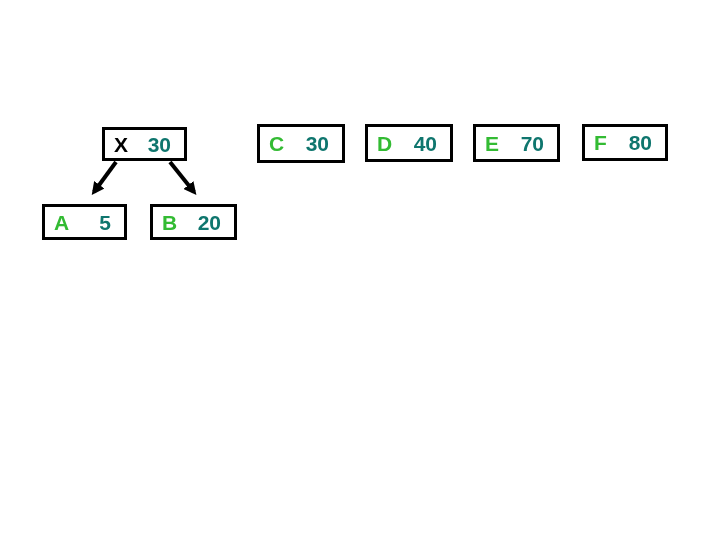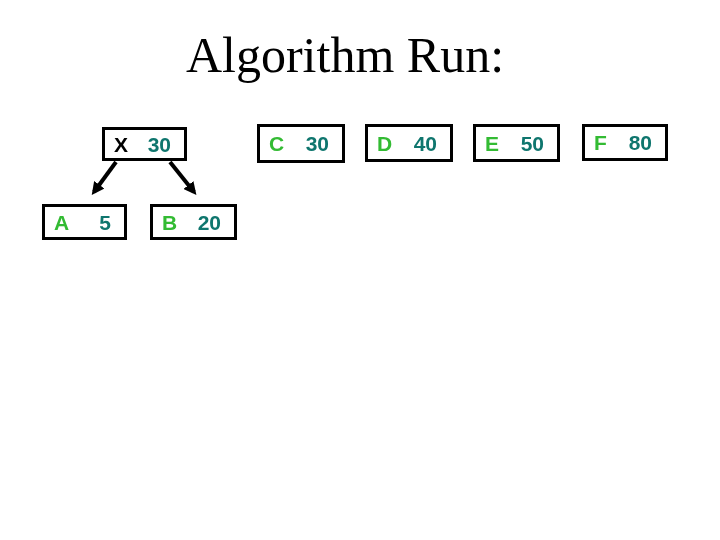--- a/index.html
+++ b/index.html
@@ -56,21 +56,20 @@
   .node-e { left: 473px; top: 124px; width: 87px;  height: 38px; }
   .node-f { left: 582px; top: 124px; width: 86px;  height: 37px; }
   .node-a { left: 42px;  top: 204px; width: 85px;  height: 36px; }
   .node-b { left: 150px; top: 204px; width: 87px;  height: 36px; }
 </style>
 </head>
 <body>
 
 <div class="slide">
 
-  <div class="slide-title">Algorithm Run:</div>
 
   <svg class="edges" width="720" height="540">
     <defs>
       <marker id="ah" viewBox="0 0 10 10" refX="7" refY="5" markerWidth="3.2" markerHeight="3.2" orient="auto">
         <path d="M0,0 L10,5 L0,10 z" fill="#000000"></path>
       </marker>
     </defs>
     <line x1="116" y1="162" x2="94" y2="192" stroke="#000000" stroke-width="4" marker-end="url(#ah)"></line>
     <line x1="170" y1="162" x2="194" y2="192" stroke="#000000" stroke-width="4" marker-end="url(#ah)"></line>
   </svg>
@@ -85,21 +84,21 @@
     <span class="node-value">30</span>
   </div>
 
   <div class="node node-d">
     <span class="node-label">D</span>
     <span class="node-value">40</span>
   </div>
 
   <div class="node node-e">
     <span class="node-label">E</span>
-    <span class="node-value">50</span>
+    <span class="node-value">70</span>
   </div>
 
   <div class="node node-f">
     <span class="node-label">F</span>
     <span class="node-value">80</span>
   </div>
 
   <div class="node node-a">
     <span class="node-label">A</span>
     <span class="node-value">5</span>

